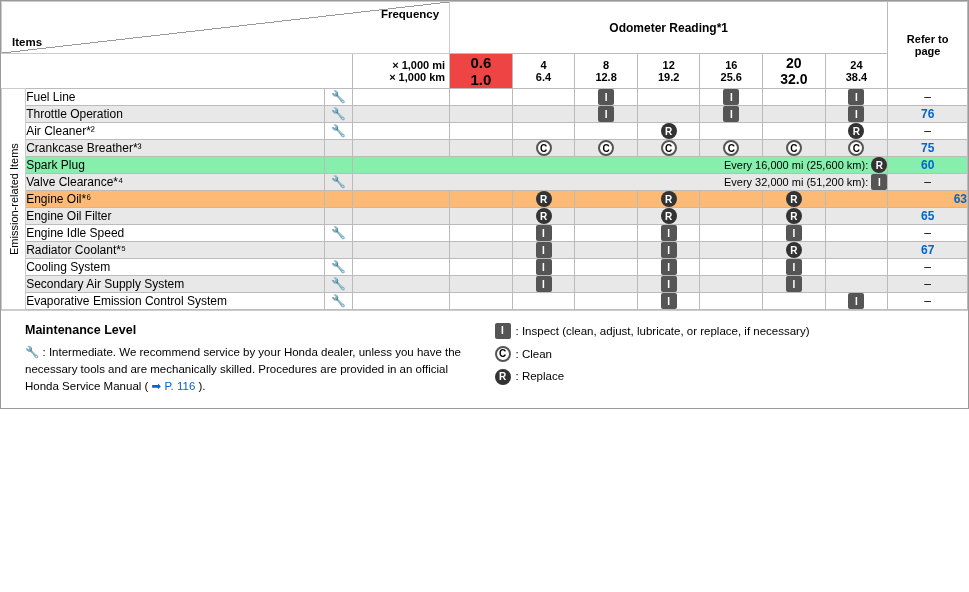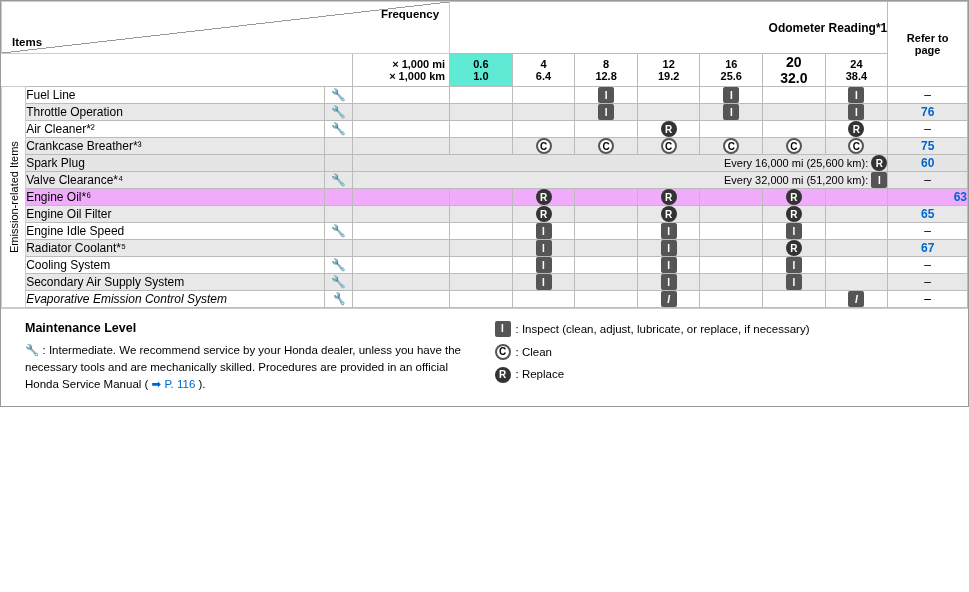--- a/index.html
+++ b/index.html
@@ -188,37 +188,37 @@
       <col style="width:44px">
       <col style="width:56px">
     </colgroup>
     <thead>
 
       <tr>
         <th colspan="4" class="diagonal-cell" style="position:relative; height:52px;">
           <span class="freq-label">Frequency</span>
           <span class="items-label">Items</span>
         </th>
-        <th colspan="7" style="text-align:right; font-size:12px; font-weight:bold; background:#fff;">
+        <th colspan="7" style="text-align:center; font-size:12px; font-weight:bold; background:#fff;">
           <span>Odometer Reading*1</span>
         </th>
         <th rowspan="2" style="text-align:center; font-size:11px; background:#fff; vertical-align:middle;">
           <span>Refer to</span><br>
           <span>page</span>
         </th>
       </tr>
 
       <tr>
         <th colspan="2" style="border:none; background:#fff;"></th>
         <th style="border:none; background:#fff;"></th>
         <th style="text-align:right; padding-right:4px; font-size:11px; background:#fff; border-left:1px solid #bbb;">
           <span>× 1,000 mi</span><br>
           <span>× 1,000 km</span>
         </th>
-        <th style="background:#5eead4; font-size:11px;">0.6<br>1.0</th>
+        <th style="background:#ef4444; font-size:15px;">0.6<br>1.0</th>
         <th style="background:#fff; font-size:11px;">4<br>6.4</th>
         <th style="background:#fff; font-size:11px;">8<br>12.8</th>
         <th style="background:#fff; font-size:11px;">12<br>19.2</th>
         <th style="background:#fff; font-size:11px;">16<br>25.6</th>
         <th style="background:#fff; font-size:14px;">20<br>32.0</th>
         <th style="background:#fff; font-size:11px;margin-left:40px;">24<br>38.4</th>
       </tr>
     </thead>
     <tbody>
 
@@ -272,39 +272,39 @@
         <td></td>
         <td style="text-align:center;"><span class="icon-clean">C</span></td>
         <td style="text-align:center;"><span class="icon-clean">C</span></td>
         <td style="text-align:center;"><span class="icon-clean">C</span></td>
         <td style="text-align:center;"><span class="icon-clean">C</span></td>
         <td style="text-align:center;"><span class="icon-clean">C</span></td>
         <td style="text-align:center;"><span class="icon-clean">C</span></td>
         <td class="page-link" style="text-align:center;">75</td>
       </tr>
 
-      <tr style="background:#e5e5e5;padding-left:41px;">
+      <tr style="background:#86efac;padding-left:41px;">
         <td class="left-align">Spark Plug</td>
         <td></td>
         <td colspan="8" class="span-text">
           Every 16,000 mi (25,600 km): <span class="icon-replace" style="display:inline-flex;">R</span>
         </td>
         <td class="page-link" style="text-align:center;">60</td>
       </tr>
 
       <tr style="background:#e8e8e8;">
         <td class="left-align">Valve Clearance*⁴</td>
         <td style="text-align:center;">🔧</td>
         <td colspan="8" class="span-text">
           Every 32,000 mi (51,200 km): <span class="icon-inspect" style="display:inline-flex;">I</span>
         </td>
         <td style="text-align:center;">–</td>
       </tr>
 
-      <tr style="background:#f0abfc;">
+      <tr style="background:#fdba74;">
         <td class="left-align">Engine Oil*⁶</td>
         <td></td>
         <td></td>
         <td></td>
         <td style="text-align:center;"><span class="icon-replace">R</span></td>
         <td></td>
         <td style="text-align:center;"><span class="icon-replace">R</span></td>
         <td></td>
         <td style="text-align:center;"><span class="icon-replace">R</span></td>
         <td></td>
@@ -374,21 +374,21 @@
         <td></td>
         <td style="text-align:center;"><span class="icon-inspect">I</span></td>
         <td></td>
         <td style="text-align:center;"><span class="icon-inspect">I</span></td>
         <td></td>
         <td style="text-align:center;"><span class="icon-inspect">I</span></td>
         <td></td>
         <td style="text-align:center;">–</td>
       </tr>
 
-      <tr style="background:#fff;font-style:italic;">
+      <tr style="background:#fff;">
         <td class="left-align">Evaporative Emission Control System</td>
         <td style="text-align:center;">🔧</td>
         <td></td>
         <td></td>
         <td></td>
         <td></td>
         <td style="text-align:center;"><span class="icon-inspect">I</span></td>
         <td></td>
         <td></td>
         <td style="text-align:center;"><span class="icon-inspect">I</span></td>

